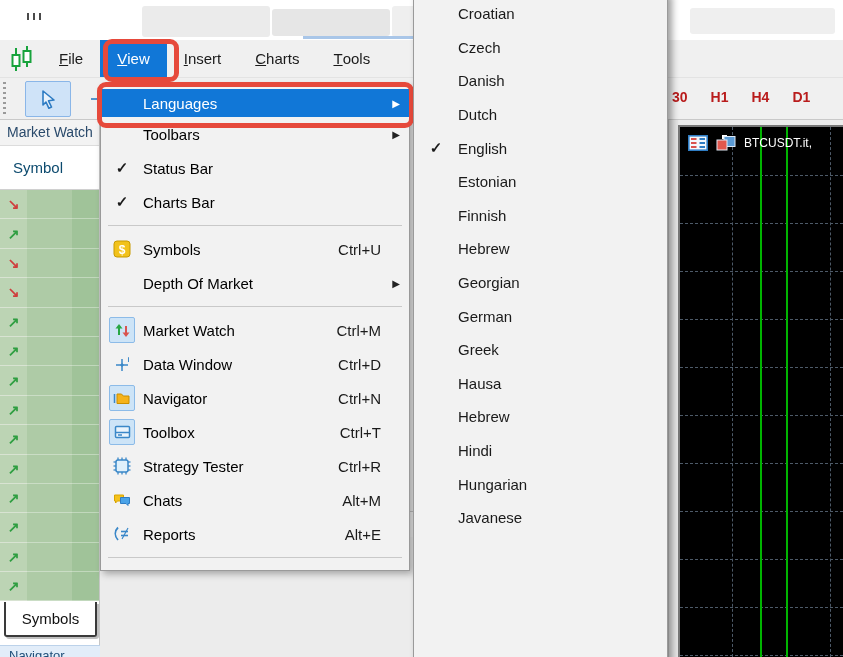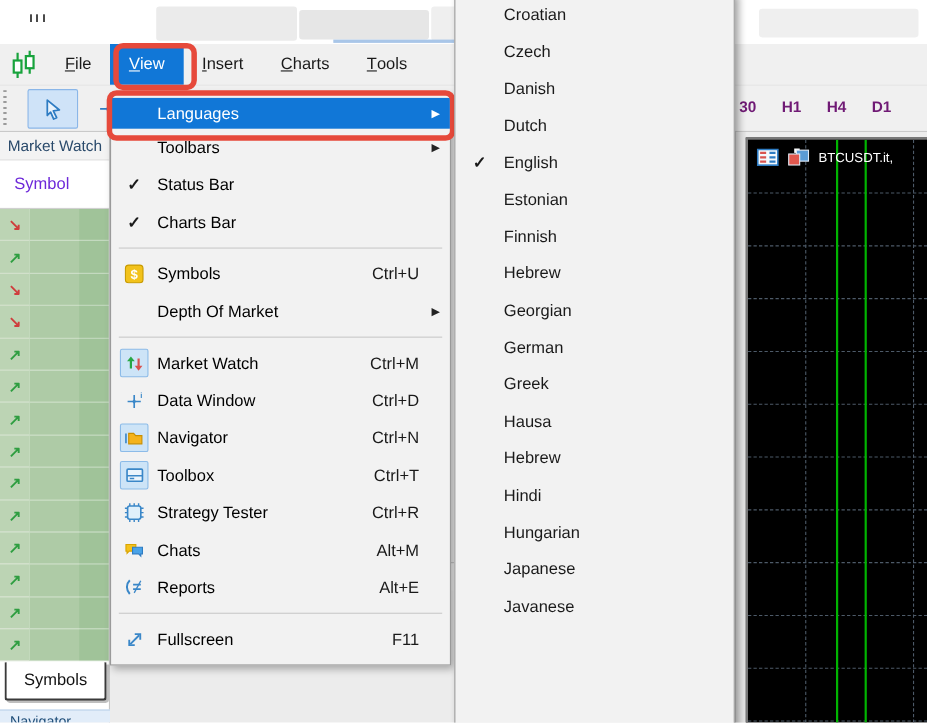--- a/index.html
+++ b/index.html
@@ -23,32 +23,32 @@
 
   
   .toolbarrow { position:absolute; left:0; top:78px; width:843px; height:42px; background:#f0f0f0;
     border-bottom:1px solid #c9c9c9; }
   .grip { position:absolute; left:3px; top:4px; width:3px; height:34px;
     background:repeating-linear-gradient(#9a9a9a 0 2px,transparent 2px 5px); }
   .tool-btn { position:absolute; top:3px; width:46px; height:36px; display:flex; align-items:center;
     justify-content:center; border-radius:2px; }
   .tool-btn.selected { background:#cfe3f8; border:1px solid #8ab6e8; }
   .timeframes { position:absolute; left:672px; top:11px; display:flex; gap:23px; }
-  .tf { font-size:14px; font-weight:bold; color:#701a75; }
+  .tf { font-size:14px; font-weight:bold; color:#b91c1c; }
 
   
   .workspace { position:absolute; left:0; top:120px; width:843px; height:537px; background:#ececec; }
 
   
   .mwatch { position:absolute; left:0; top:120px; width:100px; height:537px; background:#fff;
     border-right:1px solid #c6c6c6; }
   .mw-title { height:26px; background:#f3f3f3; color:#2a4a6b; font-size:14px; line-height:25px;
     padding-left:7px; white-space:nowrap; overflow:hidden; border-bottom:1px solid #dcdcdc; }
   .mw-colhead { height:44px; background:#fff; border-bottom:1px solid #d0d0d0; font-size:15px;
-    color:#6d28d9; display:flex; align-items:center; padding-left:13px; }
+    color:#0c4a6e; display:flex; align-items:center; padding-left:13px; }
   .mw-rows { height:412px; overflow:hidden; }
   .mw-row { height:29.4px; display:flex; }
   .mw-arrowcell { width:27px; background:#bcd4b4; border-bottom:1px solid #d8e3d2; display:flex;
     align-items:center; justify-content:center; font-size:14px; font-weight:bold; }
   .mw-sym { flex:1; background:linear-gradient(90deg,#aecba6 0 45px,#a0c399 45px);
     border-bottom:1px solid rgba(255,255,255,0.35); }
   .arrow-up { color:#2f9e41; } .arrow-down { color:#cf3d3d; }
   .symbols-tab { position:absolute; left:4px; top:482px; width:93px; height:35px; background:#fff;
     border:2px solid #3a3a3a; border-top:none; border-radius:0 0 3px 3px; display:flex; align-items:center;
     justify-content:center; font-size:15px; color:#111; box-shadow:2px 2px 0 rgba(0,0,0,0.25); }
@@ -432,33 +432,20 @@
               <line x1="8" y1="5.5" x2="15" y2="5.5" stroke="#3a87c8" stroke-width="1.6"></line>
               <line x1="8" y1="9.5" x2="15" y2="9.5" stroke="#3a87c8" stroke-width="1.6"></line>
               <line x1="9" y1="13" x2="15" y2="2" stroke="#3a87c8" stroke-width="1.2"></line>
             </svg>
           </span>
         </div>
         <span class="vm-label">Reports</span>
         <span class="vm-shortcut">Alt+E</span>
       </div>
       <div class="vm-sep"></div>
-      <div class="vm-item">
-        <div class="vm-icon-col">
-          <span class="vm-iconbox">
-            <svg width="17" height="17" viewBox="0 0 17 17">
-              <line x1="4.5" y1="12.5" x2="12.5" y2="4.5" stroke="#3a87c8" stroke-width="1.7"></line>
-              <polyline points="8.5,3.5 13.5,3.5 13.5,8.5" fill="none" stroke="#3a87c8" stroke-width="1.7"></polyline>
-              <polyline points="8.5,13.5 3.5,13.5 3.5,8.5" fill="none" stroke="#3a87c8" stroke-width="1.7"></polyline>
-            </svg>
-          </span>
-        </div>
-        <span class="vm-label">Fullscreen</span>
-        <span class="vm-shortcut">F11</span>
-      </div>
     </div>
 
   <div class="langmenu" id="langmenu">
       <div class="lang-item">
         <div class="lang-check-col"></div>
         <span class="lang-label">Croatian</span>
       </div>
       <div class="lang-item">
         <div class="lang-check-col"></div>
         <span class="lang-label">Czech</span>
@@ -512,24 +499,20 @@
       <div class="lang-item">
         <div class="lang-check-col"></div>
         <span class="lang-label">Hindi</span>
       </div>
       <div class="lang-item">
         <div class="lang-check-col"></div>
         <span class="lang-label">Hungarian</span>
       </div>
       <div class="lang-item">
         <div class="lang-check-col"></div>
-        <span class="lang-label">Japanese</span>
-      </div>
-      <div class="lang-item">
-        <div class="lang-check-col"></div>
         <span class="lang-label">Javanese</span>
       </div>
     </div>
 
   <div class="redbox redbox-view"></div>
   <div class="redbox redbox-lang"></div>
 
 </div>
 
 </body></html>

